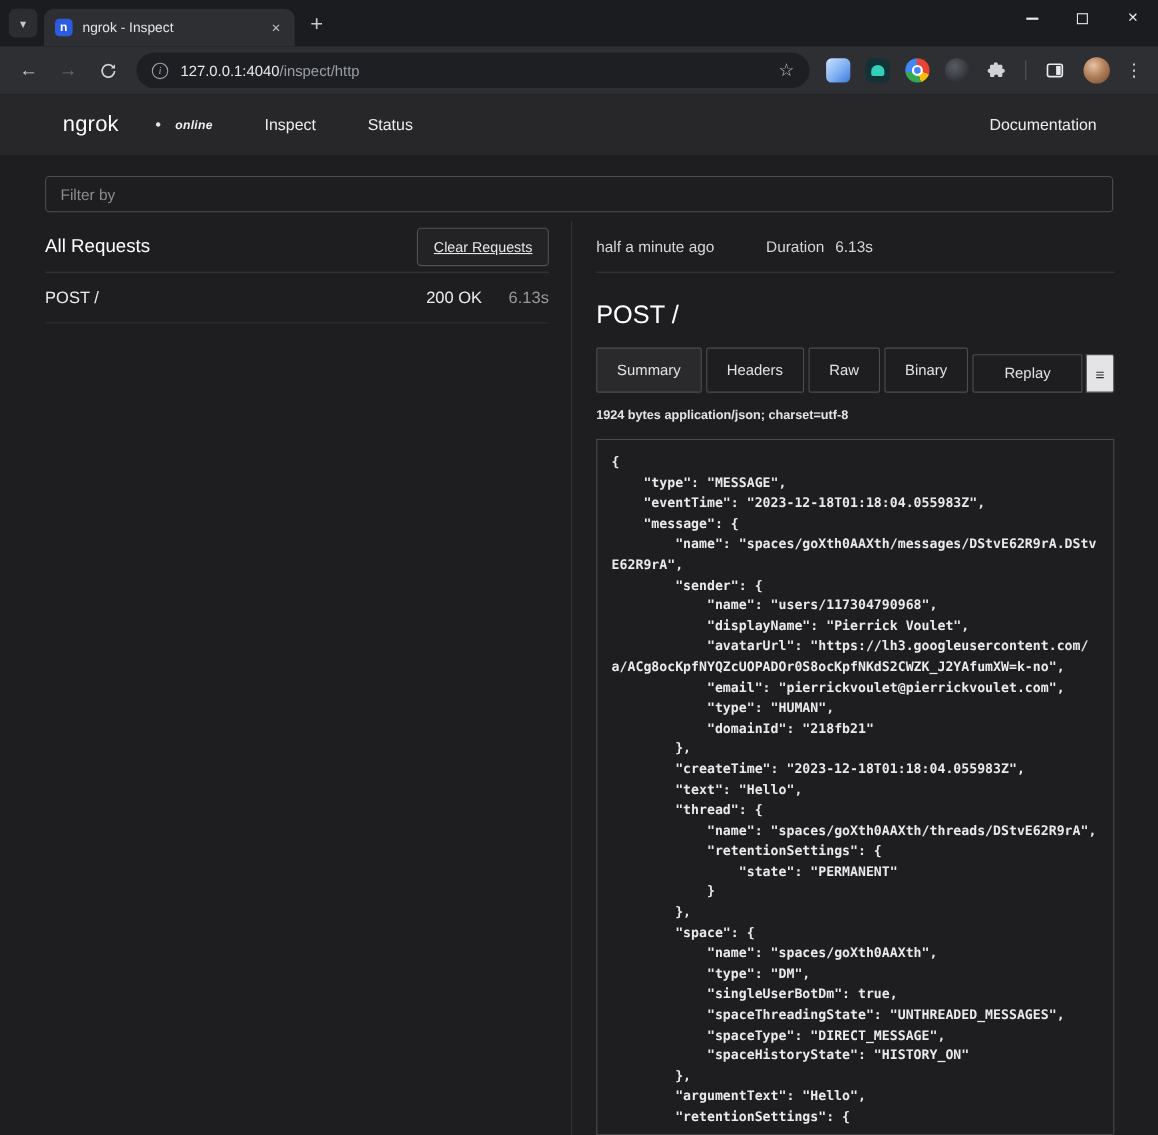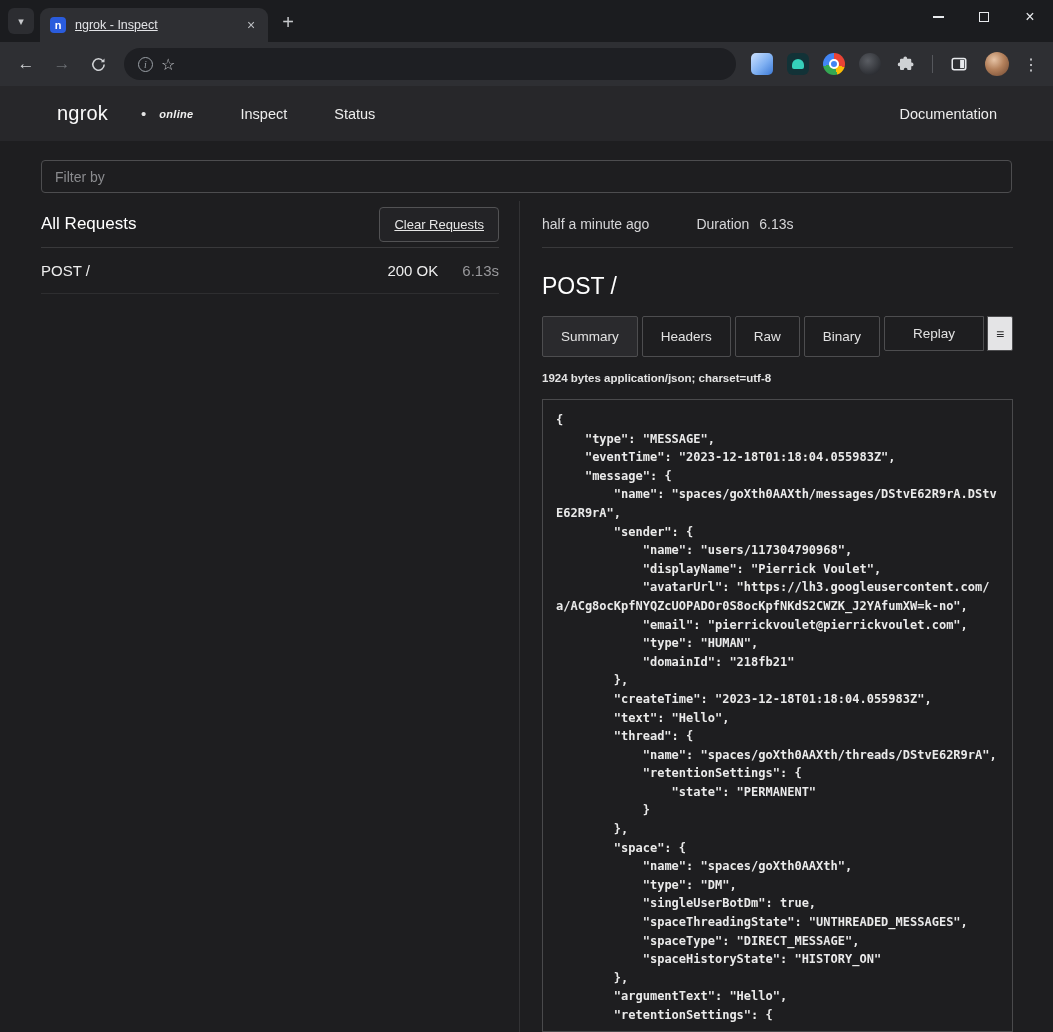--- a/index.html
+++ b/index.html
@@ -13,21 +13,21 @@
   .window { width:1053px; height:1032px; display:flex; flex-direction:column; }
 
   
   .tab-strip { height:42px; background:#1b1c1f; display:flex; align-items:flex-end; position:relative; flex-shrink:0; }
   .tab-search { width:26px; height:26px; margin:0 4px 8px 8px; border-radius:6px; background:#2c2d31;
     display:flex; align-items:center; justify-content:center; color:#c7c9cc; font-size:11px; cursor:pointer; }
   .tab { width:228px; height:34px; background:#2e2f33; border-radius:9px 9px 0 0; margin-left:2px;
     display:flex; align-items:center; padding:0 8px 0 10px; color:#e8eaed; cursor:pointer; }
   .favicon { width:16px; height:16px; border-radius:4px; background:#2a5cdd; color:#fff; font-weight:bold;
     font-size:11px; display:flex; align-items:center; justify-content:center; flex-shrink:0; }
-  .tab-title { font-size:12.5px; margin-left:9px; flex:1; white-space:nowrap; overflow:hidden; color:#e2e3e6;text-decoration:underline; }
+  .tab-title { font-size:12.5px; margin-left:9px; flex:1; white-space:nowrap; overflow:hidden; color:#e2e3e6; }
   .tab-close { width:18px; height:18px; border-radius:50%; display:flex; align-items:center; justify-content:center;
     font-size:14px; color:#bdbfc3; cursor:pointer; }
   .new-tab { width:28px; height:28px; margin:0 0 6px 6px; display:flex; align-items:center; justify-content:center;
     color:#c7c9cc; font-size:20px; border-radius:50%; cursor:pointer; }
   .win-controls { position:absolute; right:0; top:0; height:34px; display:flex; }
   .wc { width:46px; height:34px; display:flex; align-items:center; justify-content:center; color:#e8eaed;
     font-size:16px; cursor:pointer; }
   .min-glyph { width:11px; height:1.5px; background:#e8eaed; display:block; }
   .max-glyph { width:10px; height:10px; border:1.5px solid #e8eaed; display:block; }
 
@@ -95,21 +95,21 @@
   .req-status { color:#ededed; font-size:15px; margin-right:24px; }
   .req-duration { color:#98989b; font-size:15px; }
 
   .detail-head { height:47px; display:flex; align-items:center; border-bottom:1px solid #39393b; flex-shrink:0; }
   .time-ago { color:#d6d6d8; font-size:14px; }
   .dur-label { color:#d6d6d8; font-size:14px; margin-left:47px; }
   .dur-value { color:#d6d6d8; font-size:14px; margin-left:10px; }
 
   .detail-title { color:#ffffff; font-size:23px; margin:25px 0 16px 0; flex-shrink:0; }
 
-  .tabs-row { display:flex; align-items:flex-start; flex-shrink:0; }
+  .tabs-row { display:flex; align-items:flex-end; flex-shrink:0; }
   .tab-btn { background:#1e1e20; border:1px solid #4d4d4f; border-radius:2px; color:#e2e2e2;
     font-size:13.5px; padding:12px 18px; margin-right:4px; cursor:pointer; font-family:"Liberation Sans", sans-serif; }
   .tab-btn.active { background:#2a2a2d; }
   .replay-group { margin-left:auto; display:flex; }
   .replay-btn { background:#1e1e20; border:1px solid #4d4d4f; border-radius:2px 0 0 2px; color:#e2e2e2;
     font-size:13.5px; padding:8px 28px; height:35px; cursor:pointer; font-family:"Liberation Sans", sans-serif; }
   .replay-dd { width:26px; height:35px; margin-left:3px; background:#e4e4e6; border:1px solid #4d4d4f;
     border-radius:0 2px 2px 0; display:flex; align-items:center; justify-content:center; cursor:pointer; }
   .dd-icon { color:#2c2c2e; font-size:14px; font-weight:bold; line-height:1; }
 
@@ -149,20 +149,21 @@
     <span class="nav-btn">←</span>
     <span class="nav-btn dim">→</span>
     <span class="nav-btn">
       <svg width="17" height="17" viewBox="0 0 24 24">
           <path d="M18.4 7.2A8 8 0 1 0 20 12" fill="none" stroke="#cfd1d4" stroke-width="2.2"></path>
           <path d="M20.5 3.5v5.2h-5.2z" fill="#cfd1d4"></path>
         </svg>
     </span>
     <div class="omnibox">
       <span class="info-icon">i</span>
+      <span class="url"><span class="url-host">127.0.0.1:4040</span><span class="url-path">/inspect/http</span></span>
       <span class="star">☆</span>
     </div>
     <span class="ext-icon ext1"></span>
     <span class="ext-icon ext2"></span>
     <span class="ext-icon chrome-ball"></span>
     <span class="ext-icon ext4"></span>
     <span class="puzzle">
       <svg width="18" height="18" viewBox="0 0 24 24">
           <path d="M11 2a2.5 2.5 0 0 0-2.5 2.5V5H5.5A1.5 1.5 0 0 0 4 6.5V10h-.5a2.5 2.5 0 0 0 0 5H4v3.5A1.5 1.5 0 0 0 5.5 20H9v-.5a2.5 2.5 0 0 1 5 0v.5h3.5a1.5 1.5 0 0 0 1.5-1.5V15h.5a2.5 2.5 0 0 0 0-5H19V6.5A1.5 1.5 0 0 0 17.5 5H13.5v-.5A2.5 2.5 0 0 0 11 2z" fill="#cfd1d4"></path>
         </svg>

